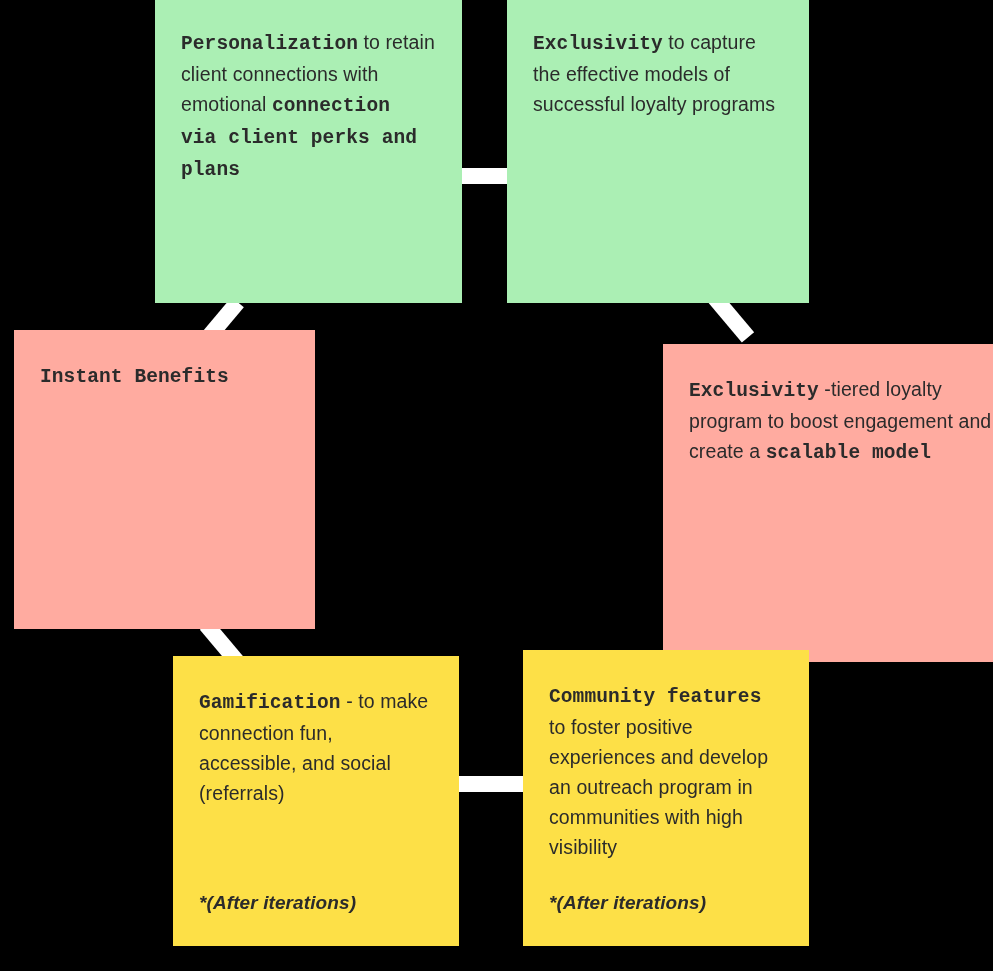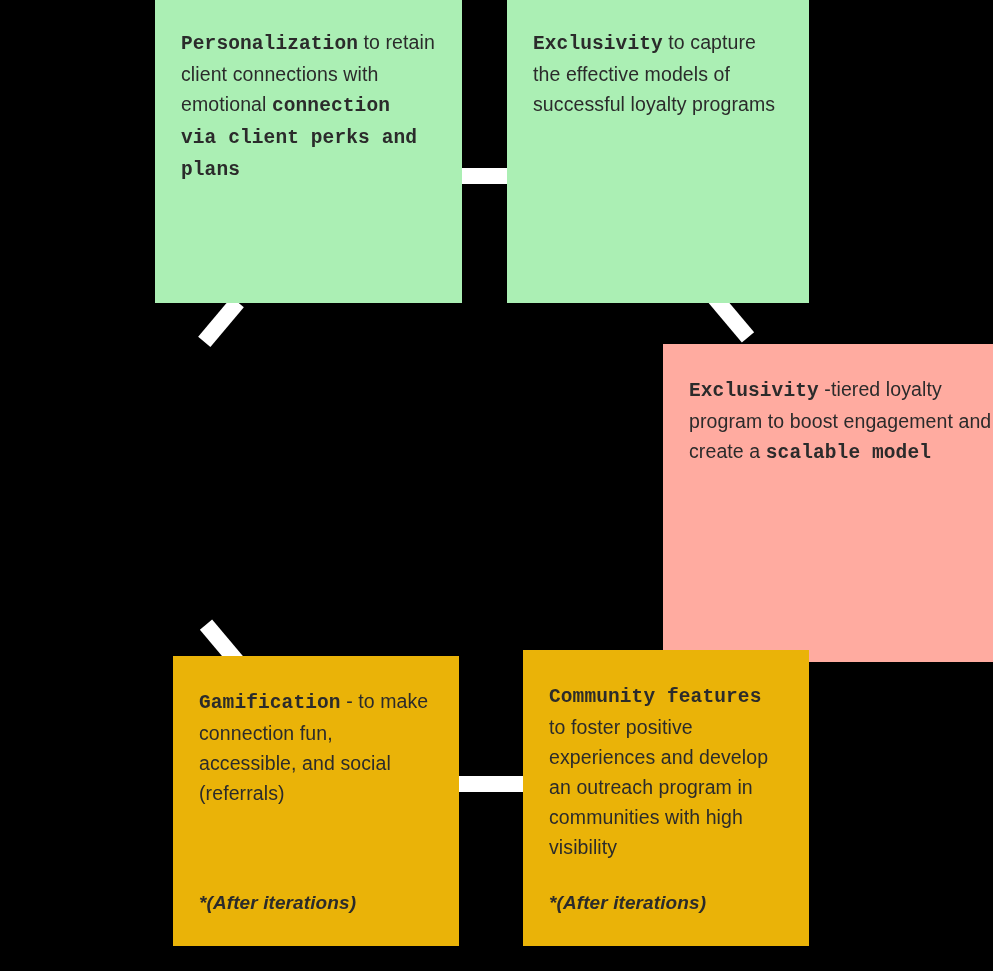--- a/index.html
+++ b/index.html
@@ -37,21 +37,21 @@
   .card b, .card strong { font-weight: 700; font-family: Liberation Mono, monospace; }
   .footnote {
     margin-top: auto;
     font-weight: 700;
     font-style: italic;
     font-size: 19px;
     line-height: 26px;
   }
   .card-green { background: #abefb4; }
   .card-red   { background: #ffaba0; }
-  .card-purple{ background: #eab308; }
+  .card-purple{ background: #fde047; }
 
   
   #card-personalization { left: 155px; top: -3px;  width: 307px; height: 306px; }
   #card-simplicity      { left: 507px; top: -3px;  width: 302px; height: 306px; }
   #card-instant         { left: 14px;  top: 330px; width: 301px; height: 299px; }
   #card-exclusivity     { left: 663px; top: 320px; width: 367px; height: 318px; margin-top: 24px; }
   #card-gamification    { left: 173px; top: 656px; width: 286px; height: 290px; }
   #card-community       { left: 523px; top: 650px; width: 286px; height: 296px; justify-content: space-between; }
 </style>
 </head>
@@ -76,20 +76,25 @@
       <b>Personalization</b><span> to retain client connections with emotional </span><b>connection via client perks and plans</b>
     </div>
   </div>
 
   <div id="card-simplicity" class="card card-green">
     <div class="body">
       <b>Exclusivity</b><span> to capture the effective models of successful loyalty programs</span>
     </div>
   </div>
 
+  <div id="card-instant" class="card card-red">
+    <div class="body">
+      <b>Instant Benefits</b>
+    </div>
+  </div>
 
   <div id="card-exclusivity" class="card card-red">
     <div class="body">
       <b>Exclusivity</b><span> -tiered loyalty program to boost engagement and create a </span><b>scalable model</b>
     </div>
   </div>
 
   <div id="card-gamification" class="card card-purple">
     <div class="body">
       <b>Gamification</b><span> - to make connection fun, accessible, and social (referrals)</span>

